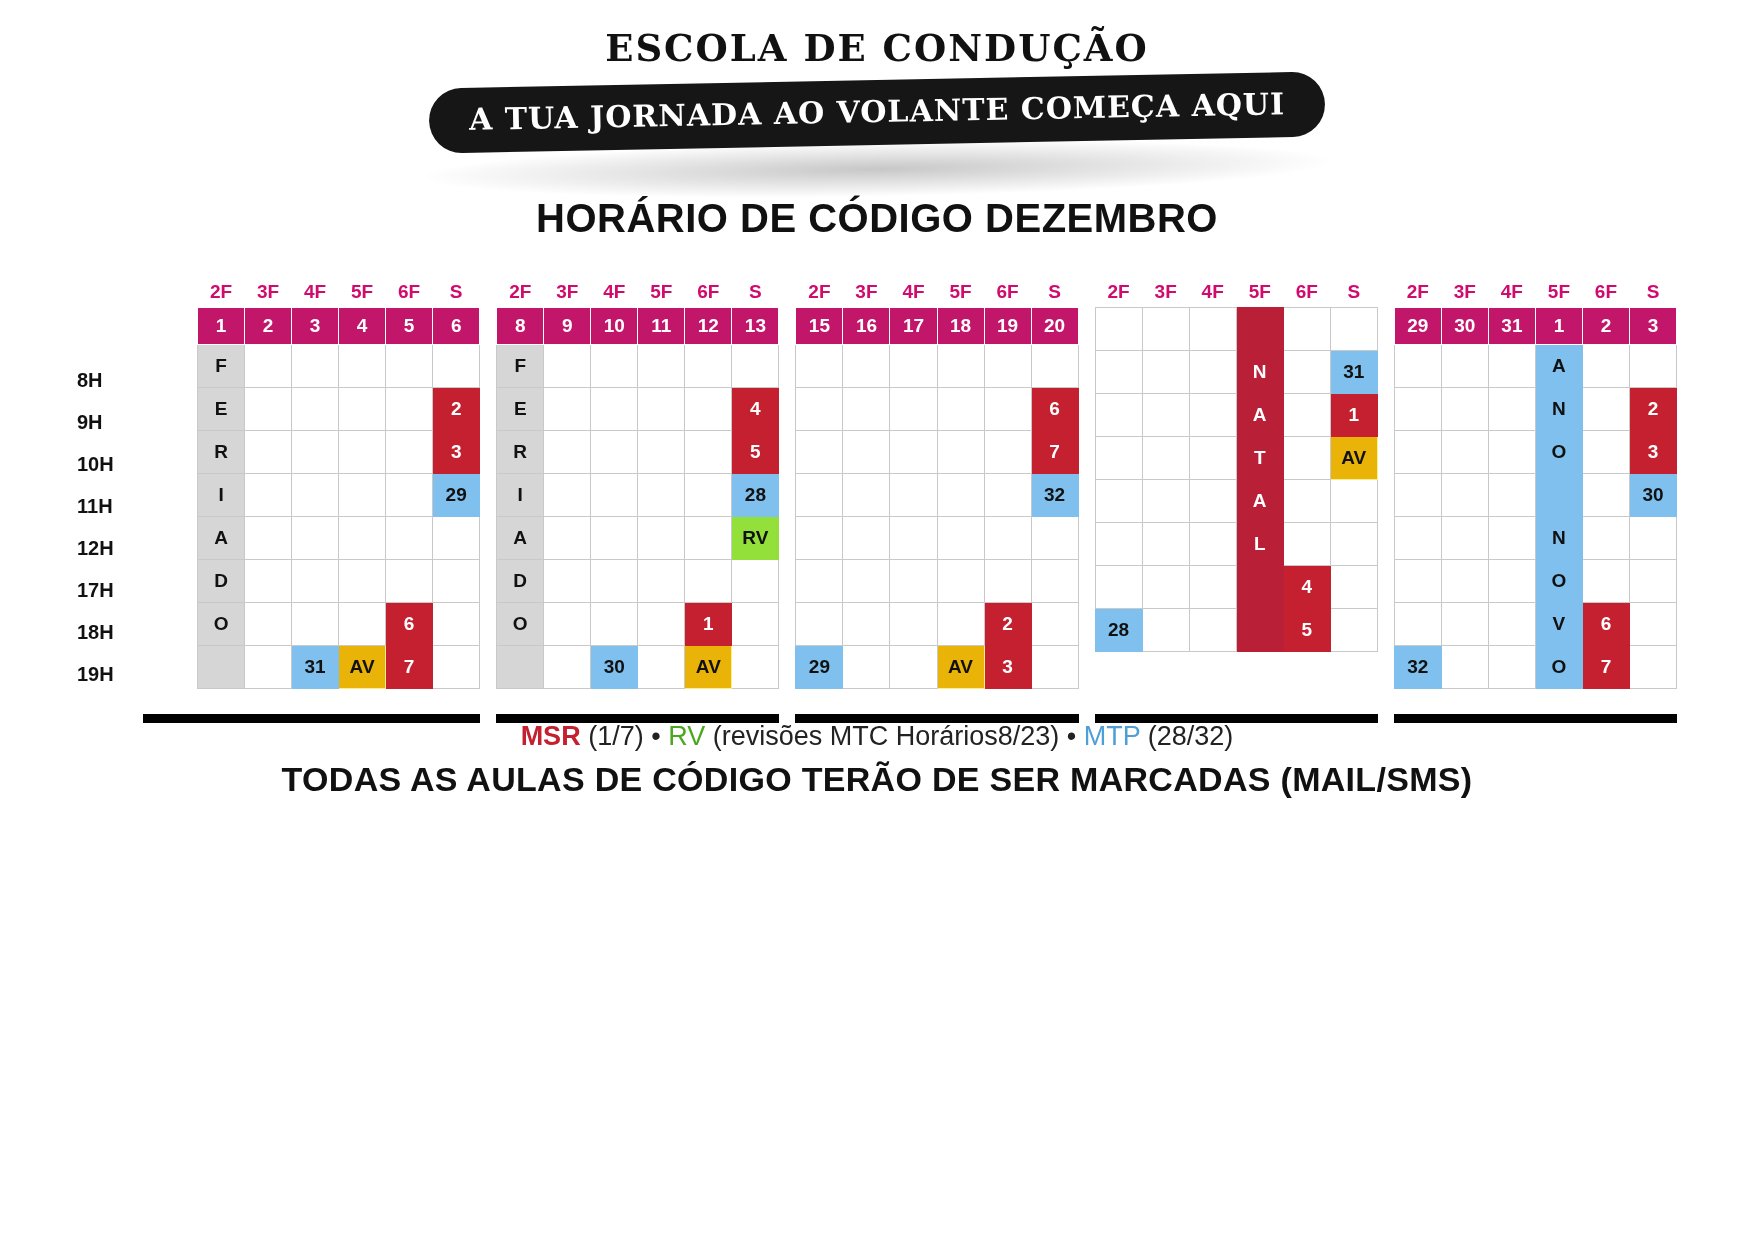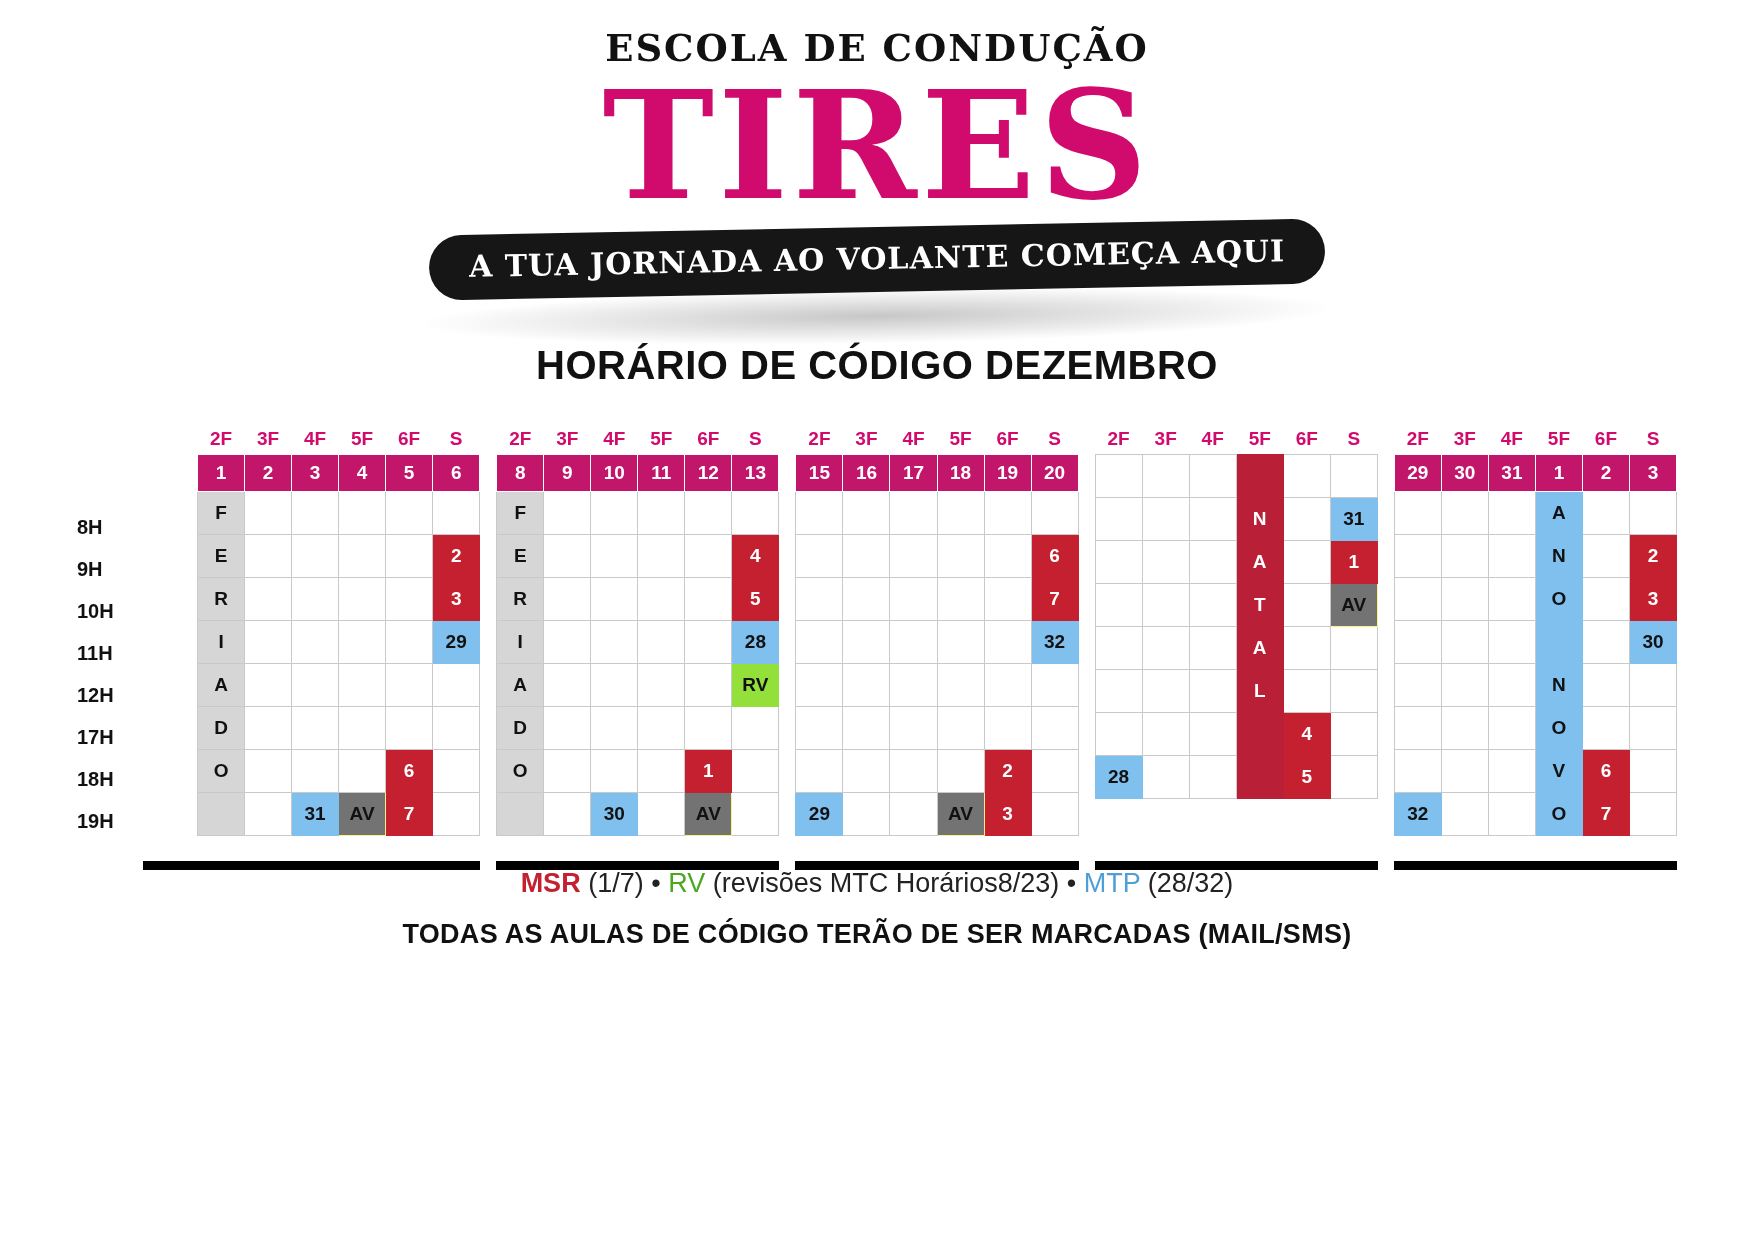--- a/index.html
+++ b/index.html
@@ -105,21 +105,21 @@
     background:#c2166b;
     color:#ffffff;
     border:1px solid #ffffff;
     height:36px;
     font-size:19px;
   }
   td.empty { background:#ffffff; }
   td.grey { background:#d6d6d6; color:#111111; }
   td.red { background:#c4202f; color:#ffffff; border-color:#c4202f; }
   td.blue { background:#7fc0ee; color:#111111; border-color:#7fc0ee; }
-  td.yellow { background:#737373; color:#111111; border-color:#fbf08a; }
+  td.yellow { background:#eab308; color:#111111; border-color:#fbf08a; }
   td.green { background:#93e03a; color:#111111; border-color:#93e03a; }
   td.darkred { background:#b91f36; color:#ffffff; border-color:#b91f36; }
 
   
   .separator {
     position:absolute;
     left:66px;
     right:0;
     top:437px;
     height:9px;
@@ -141,33 +141,32 @@
     text-align:center;
     margin-top:26px;
     font-size:27px;
     color:#222222;
   }
   .legend .msr { color:#c4202f; font-weight:bold; }
   .legend .rv { color:#4aa81f; }
   .legend .mtp { color:#4f9ed6; }
   .footnote {
     text-align:center;
-    margin-top:20px;
-    font-size:27px;
+    margin-top:8px;
+    font-size:34px;
     font-weight:bold;
     color:#111111;
     letter-spacing:0.3px;
   }
 </style>
 </head>
 <body>
 
 <div class="header">
   <div class="brand-top">ESCOLA DE CONDUÇÃO</div>
-  <div class="brand-main">TIRES</div>
   <div class="ribbon-wrap">
     <div class="ribbon-shadow"></div>
     <div class="ribbon">A TUA JORNADA AO VOLANTE COMEÇA AQUI</div>
   </div>
   <div class="page-title">HORÁRIO DE CÓDIGO DEZEMBRO</div>
 </div>
 
 <div class="calendar">
   <div class="hours-col">
     <div class="hour-cell">8H</div>

